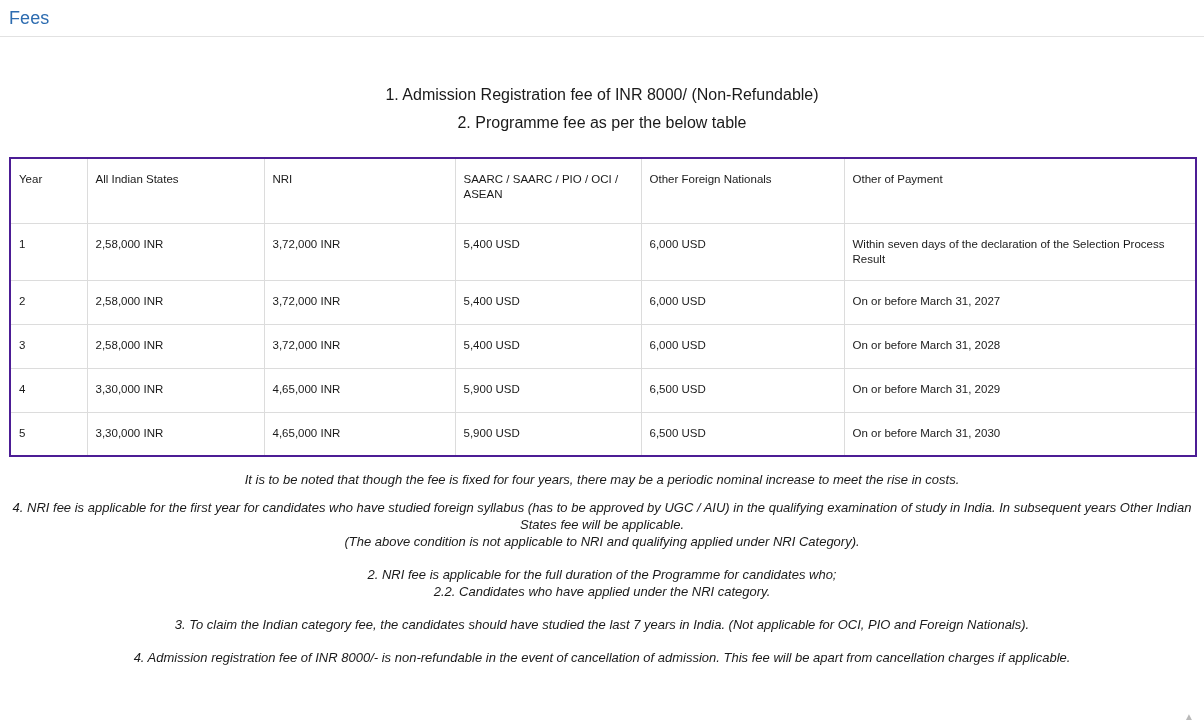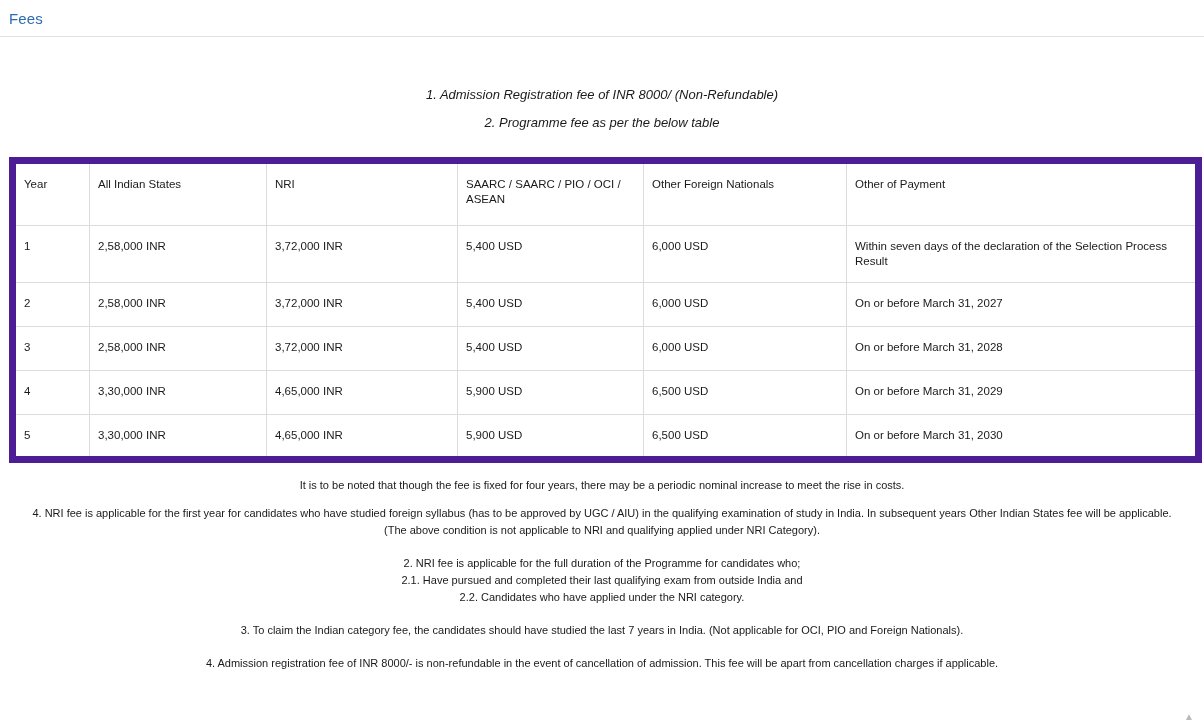--- a/index.html
+++ b/index.html
@@ -19,49 +19,48 @@
   
   .page-header {
     height: 37px;
     border-bottom: 1px solid #e2e2e2;
     display: flex;
     align-items: center;
     padding-left: 9px;
     box-sizing: border-box;
   }
   .page-title {
-    font-size: 15px;
+    font-size: 18px;
     color: #2d6cb0;
     font-weight: 400;
     letter-spacing: 0.1px;
   }
 
   
   .intro {
     margin-top: 44px;
     text-align: center;
   }
   .intro-line {
-    font-size: 13px;
+    font-size: 16px;
     line-height: 28px;
     color: #1a1a1a;
-    font-style: italic;
   }
 
   
   .table-wrap {
     margin-top: 20px;
     padding: 0 9px;
     box-sizing: border-box;
   }
   table.fees-table {
     width: 1186px;
     border-collapse: collapse;
     table-layout: fixed;
-    border: 7px solid #4c1d95;
+    border: 2px solid #4c1d95;
   }
   table.fees-table col.c-year    { width: 77px;  }
   table.fees-table col.c-ais     { width: 177px; }
   table.fees-table col.c-nri     { width: 191px; }
   table.fees-table col.c-saarc   { width: 186px; }
   table.fees-table col.c-ofn     { width: 203px; }
   table.fees-table col.c-top     { width: 352px; }
 
   table.fees-table th,
   table.fees-table td {
@@ -83,24 +82,25 @@
     box-sizing: border-box;
   }
 
   
   .notes {
     margin-top: 14px;
     text-align: center;
     padding: 0 9px;
   }
   .note-block {
-    font-size: 11px;
+    font-size: 13px;
     line-height: 17px;
     color: #1a1a1a;
     margin: 0 0 16px 0;
+    font-style: italic;
   }
   .note-block .sub {
     display: block;
   }
   .note-spacer-sm { margin-bottom: 11px; }
 
   
   .scroll-caret {
     position: absolute;
     right: 10px;
@@ -195,21 +195,20 @@
 
   <p class="note-block note-spacer-sm">It is to be noted that though the fee is fixed for four years, there may be a periodic nominal increase to meet the rise in costs.</p>
 
   <p class="note-block">
     <span class="sub">4. NRI fee is applicable for the first year for candidates who have studied foreign syllabus (has to be approved by UGC / AIU) in the qualifying examination of study in India. In subsequent years Other Indian States fee will be applicable.</span>
     <span class="sub">(The above condition is not applicable to NRI and qualifying applied under NRI Category).</span>
   </p>
 
   <p class="note-block">
     <span class="sub">2. NRI fee is applicable for the full duration of the Programme for candidates who;</span>
-    <span class="sub">2.1. Have pursued and completed their last qualifying exam from outside India and</span>
     <span class="sub">2.2. Candidates who have applied under the NRI category.</span>
   </p>
 
   <p class="note-block">3. To claim the Indian category fee, the candidates should have studied the last 7 years in India. (Not applicable for OCI, PIO and Foreign Nationals).</p>
 
   <p class="note-block">4. Admission registration fee of INR 8000/- is non-refundable in the event of cancellation of admission. This fee will be apart from cancellation charges if applicable.</p>
 
 
 </div>
 

